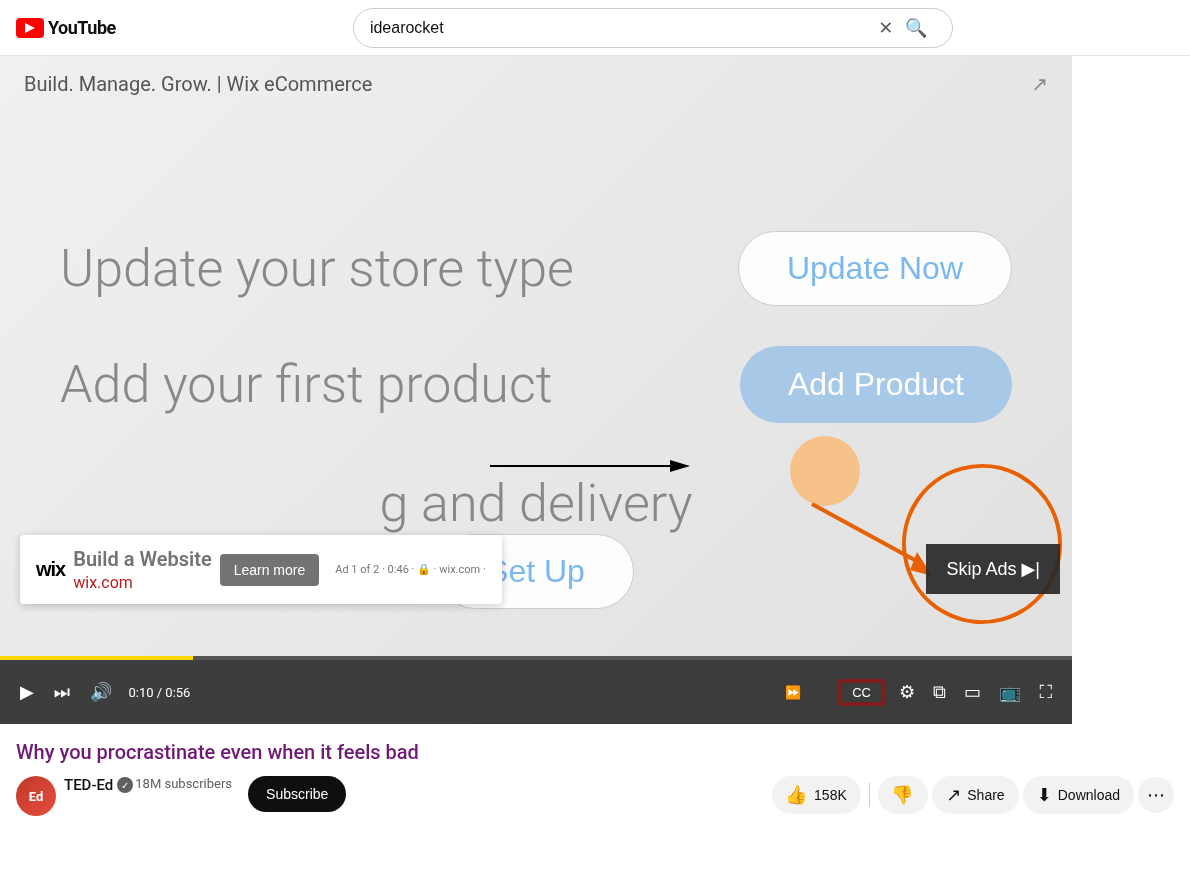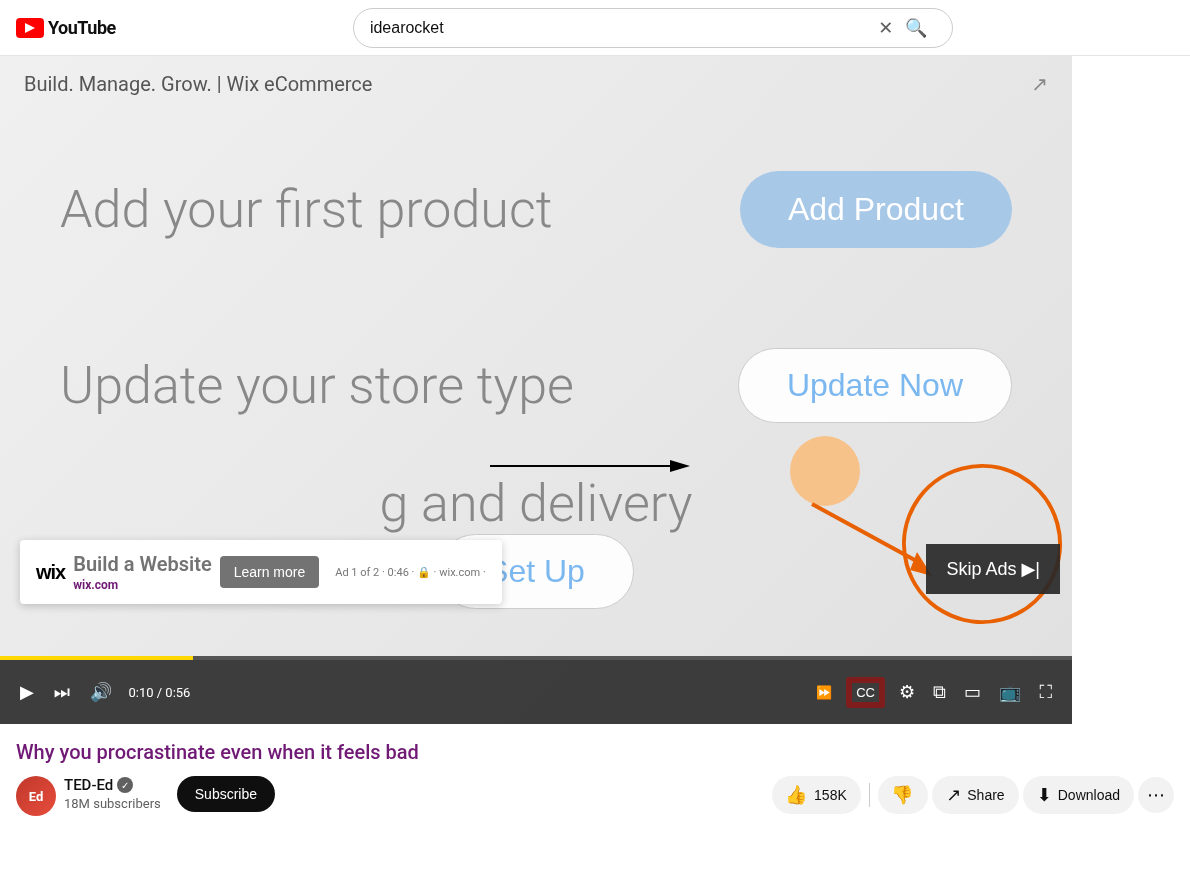--- a/index.html
+++ b/index.html
@@ -240,23 +240,22 @@
       display: flex;
       flex-direction: column;
       gap: 2px;
     }
     .wix-build-text {
       font-size: 20px;
       font-weight: 600;
       color: #737373;
     }
     .wix-url {
-      font-size: 12px;
-      color: #701a75;
-      font-weight: bold;
+      font-size: 16px;
+      color: #b91c1c;
     }
     .wix-learn-btn {
       background: #737373;
       color: #fff;
       border: none;
       border-radius: 4px;
       padding: 8px 14px;
       font-size: 14px;
       cursor: pointer;
     }
@@ -344,21 +343,21 @@
       display: flex;
       align-items: center;
       justify-content: center;
       color: #fff;
       font-weight: 700;
       font-size: 13px;
       flex-shrink: 0;
     }
     .channel-info {
       display: flex;
-      flex-direction: column;
+      flex-direction: row;
       gap: 2px;
     }
     .channel-name {
       font-size: 15px;
       font-weight: 500;
       display: flex;
       align-items: center;
       gap: 4px;
     }
     .verified-icon {
@@ -449,28 +448,28 @@
 
 <div class="video-container">
 
   <div class="ad-content">
 
     <div class="ad-top-bar">
       <span class="ad-title-text">Build. Manage. Grow. | Wix eCommerce</span>
       <button class="share-icon-btn">↗</button>
     </div>
 
+    <div class="ad-row" style="margin-top: 60px;">
+      <span class="ad-row-text">Update your store type</span>
+      <button class="ad-btn-white">Update Now</button>
+    </div>
+
     <div class="ad-row">
       <span class="ad-row-text">Add your first product</span>
       <button class="ad-btn-blue">Add Product</button>
-    </div>
-
-    <div class="ad-row" style="margin-top: 60px;">
-      <span class="ad-row-text">Update your store type</span>
-      <button class="ad-btn-white">Update Now</button>
     </div>
 
     <div class="ad-row-bottom">
       <span class="ad-row-text">g and delivery</span>
       <button class="ad-btn-white">Set Up</button>
     </div>
   </div>
 
   <div class="click-circle"></div>
 
@@ -503,21 +502,21 @@
   </div>
 
   <div class="video-controls">
     <button class="ctrl-btn">▶</button>
     <button class="ctrl-btn">⏭</button>
     <button class="ctrl-btn">🔊</button>
     <span class="time-display">0:10 / 0:56</span>
     <div class="ctrl-spacer"></div>
     <div class="ctrl-right">
       <button class="ctrl-btn" style="font-size:13px;">⏩</button>
-      <button class="ctrl-btn" style="font-size:13px; border:6px solid #7f1d1d; padding:2px 4px; border-radius:3px;">CC</button>
+      <button class="ctrl-btn" style="font-size:13px; border:4px solid #7f1d1d; padding:2px 10px; border-radius:3px;margin-left:23px;">CC</button>
       <button class="ctrl-btn">⚙</button>
       <button class="ctrl-btn">⧉</button>
       <button class="ctrl-btn">▭</button>
       <button class="ctrl-btn">📺</button>
       <button class="ctrl-btn">⛶</button>
     </div>
   </div>
 </div>
 
 <div class="below-video">

